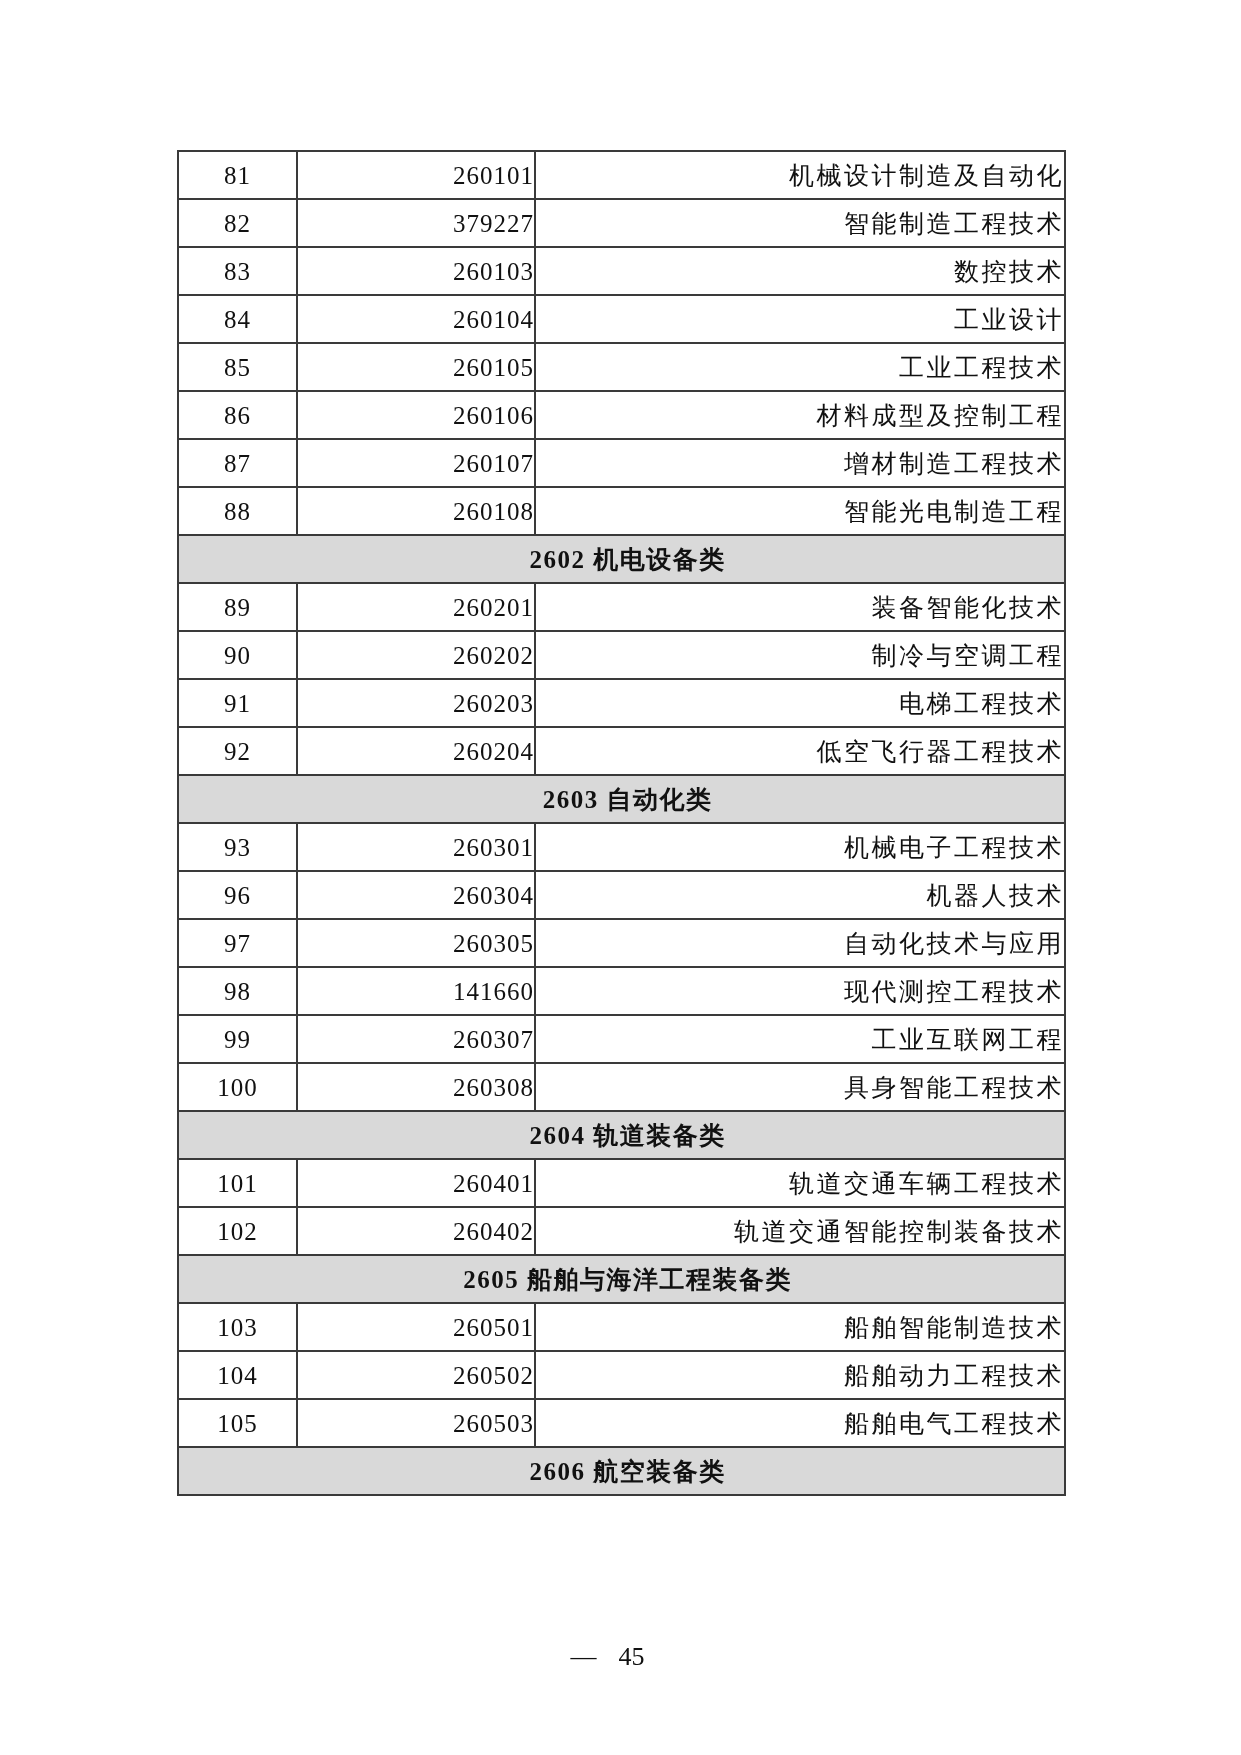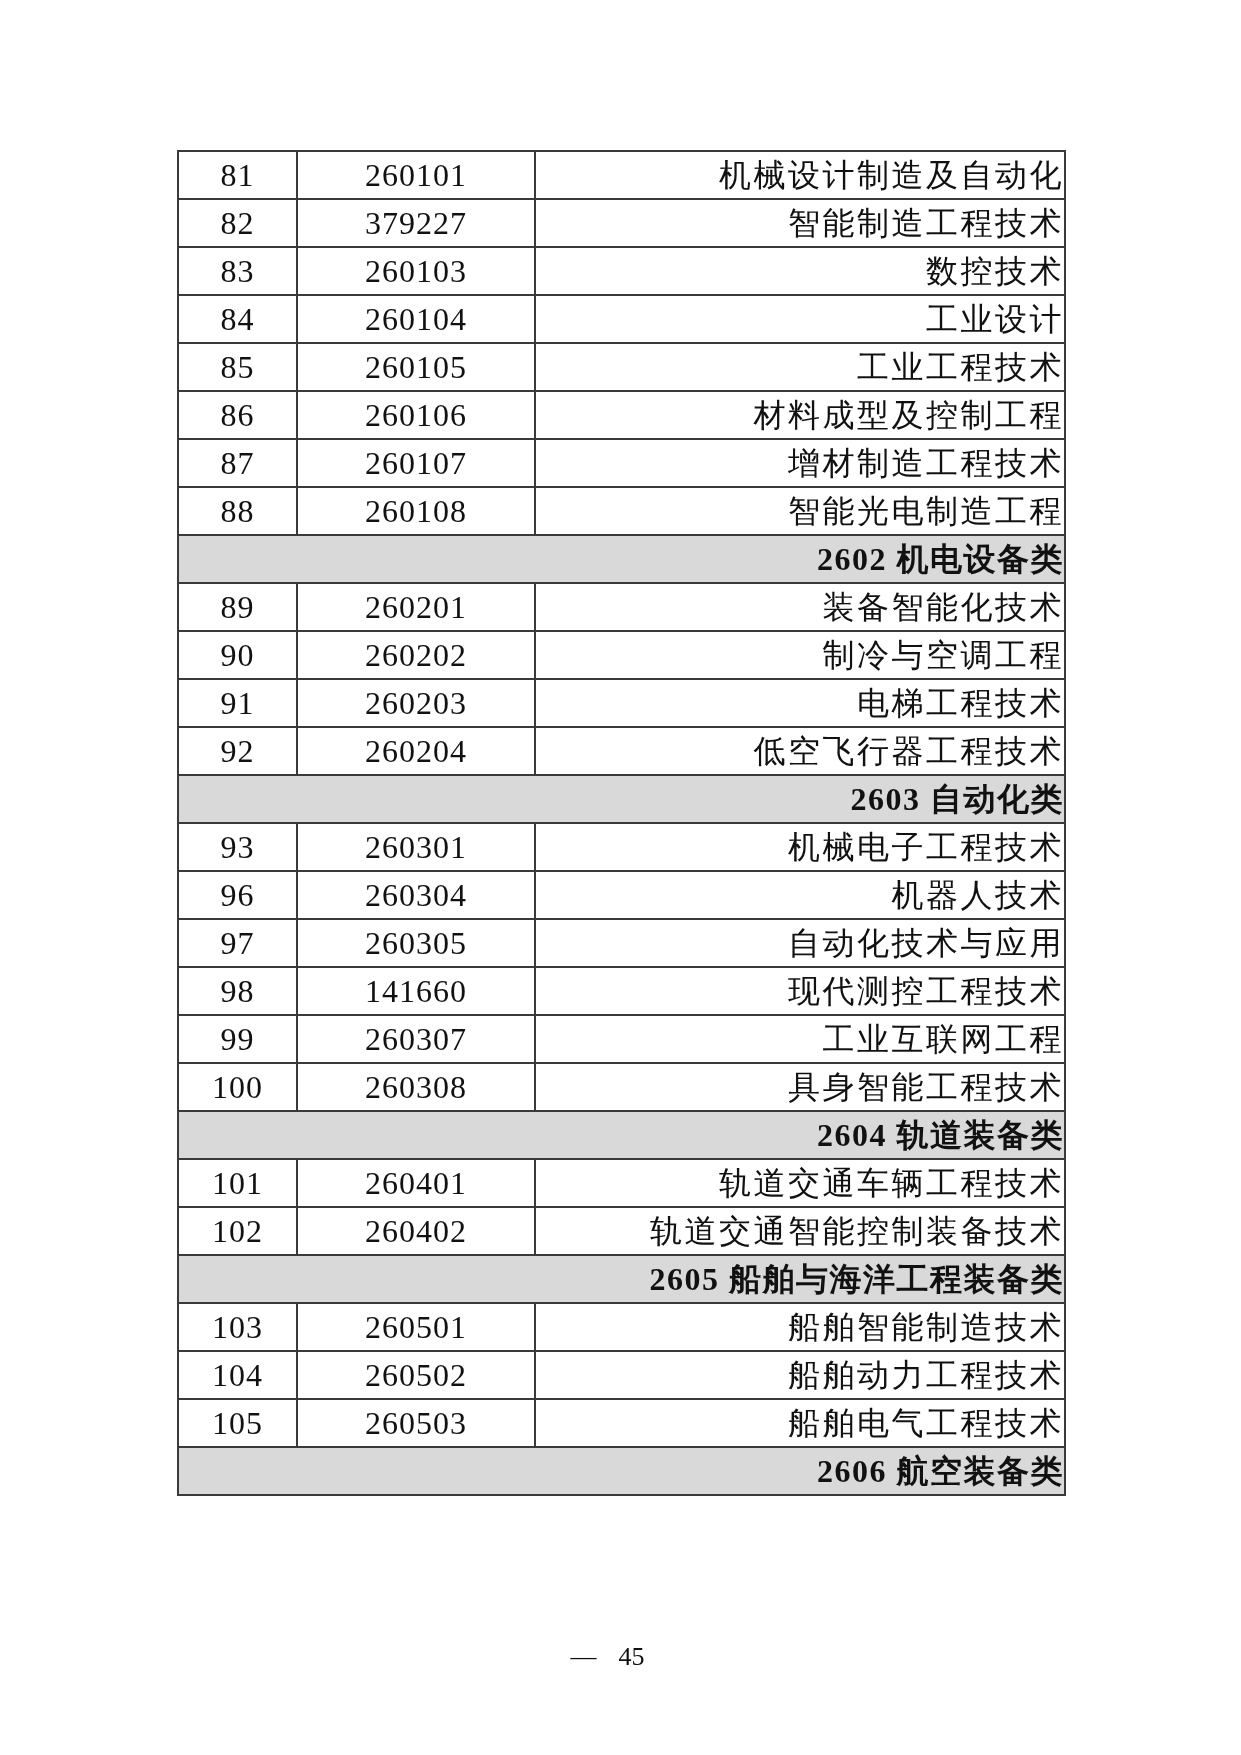--- a/index.html
+++ b/index.html
@@ -16,39 +16,39 @@
     font-family: "Liberation Serif", "DejaVu Serif", serif;
     color: #111111;
   }
   table.majors-table {
     position: absolute;
     left: 177px;
     top: 150px;
     width: 887px;
     border-collapse: collapse;
     table-layout: fixed;
-    font-size: 32px;
+    font-size: 25px;
     line-height: 1;
   }
   table.majors-table td {
     border: 2px solid #3a3a3a;
     height: 46px;
     padding: 0;
     vertical-align: middle;
     overflow: hidden;
     white-space: nowrap;
   }
   table.majors-table { border: 2px solid #1c1c1c; }
   td.cell-no   { text-align: center; letter-spacing: 1px; }
-  td.cell-code { text-align: center; letter-spacing: 1px; }
+  td.cell-code { text-align: right; letter-spacing: 1px; }
   td.cell-name { text-align: right; padding-left: 15px; letter-spacing: 2.5px; }
   tr.section-row td {
     background: #d9d9d9;
     font-weight: bold;
-    text-align: right;
+    text-align: center;
     padding-left: 12px;
     letter-spacing: 1.5px;
   }
   .page-footer {
     position: absolute;
     top: 1642px;
     left: 0;
     width: 100%;
     text-align: center;
     font-size: 26px;

